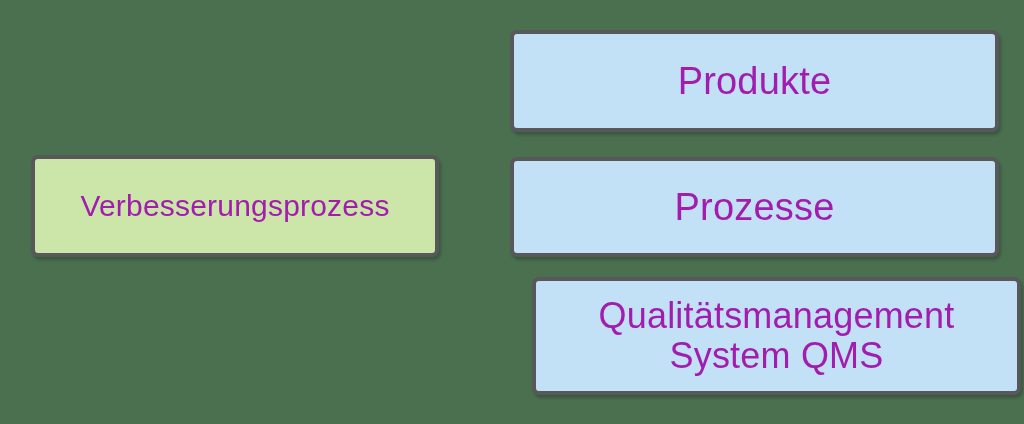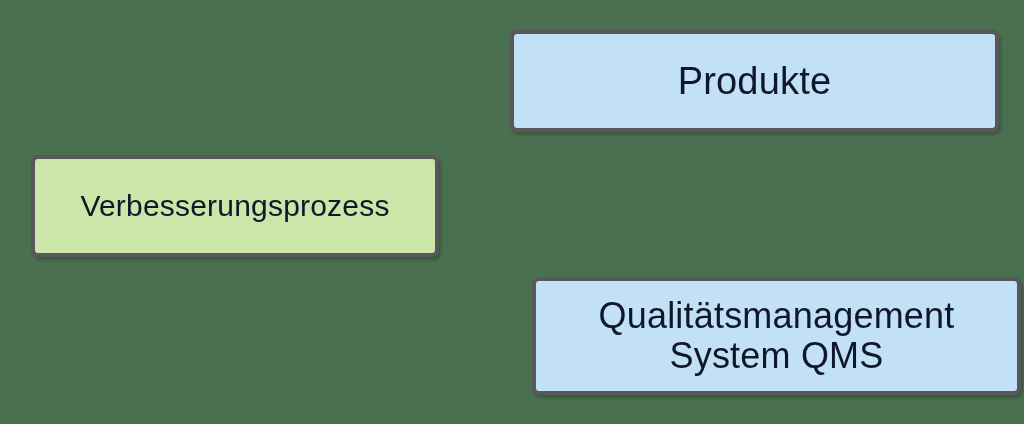--- a/index.html
+++ b/index.html
@@ -20,21 +20,21 @@
   }
   .node {
     position: absolute;
     box-sizing: border-box;
     border: 4px solid #58585a;
     border-radius: 7px;
     display: flex;
     align-items: center;
     justify-content: center;
     text-align: center;
-    color: #0f172a;
+    color: #a21caf;
     line-height: 1.12;
     box-shadow: 2px 3px 3px rgba(0, 0, 0, 0.22);
     letter-spacing: 0.2px;
     -webkit-font-smoothing: antialiased;
   }
   .node-green {
     background: #cbe6a8;
   }
   .node-blue {
     background: #c2e1f7;
@@ -79,19 +79,22 @@
 <div id="diagram-canvas">
 
   <div class="node node-green" id="node-verbesserungsprozess">
     <span class="node-label">Verbesserungsprozess</span>
   </div>
 
   <div class="node node-blue" id="node-produkte">
     <span class="node-label">Produkte</span>
   </div>
 
+  <div class="node node-blue" id="node-prozesse">
+    <span class="node-label">Prozesse</span>
+  </div>
 
   <div class="node node-blue" id="node-qms">
     <span class="node-label">Qualitätsmanagement
 System QMS</span>
   </div>
 
 </div>
 
 </body></html>

